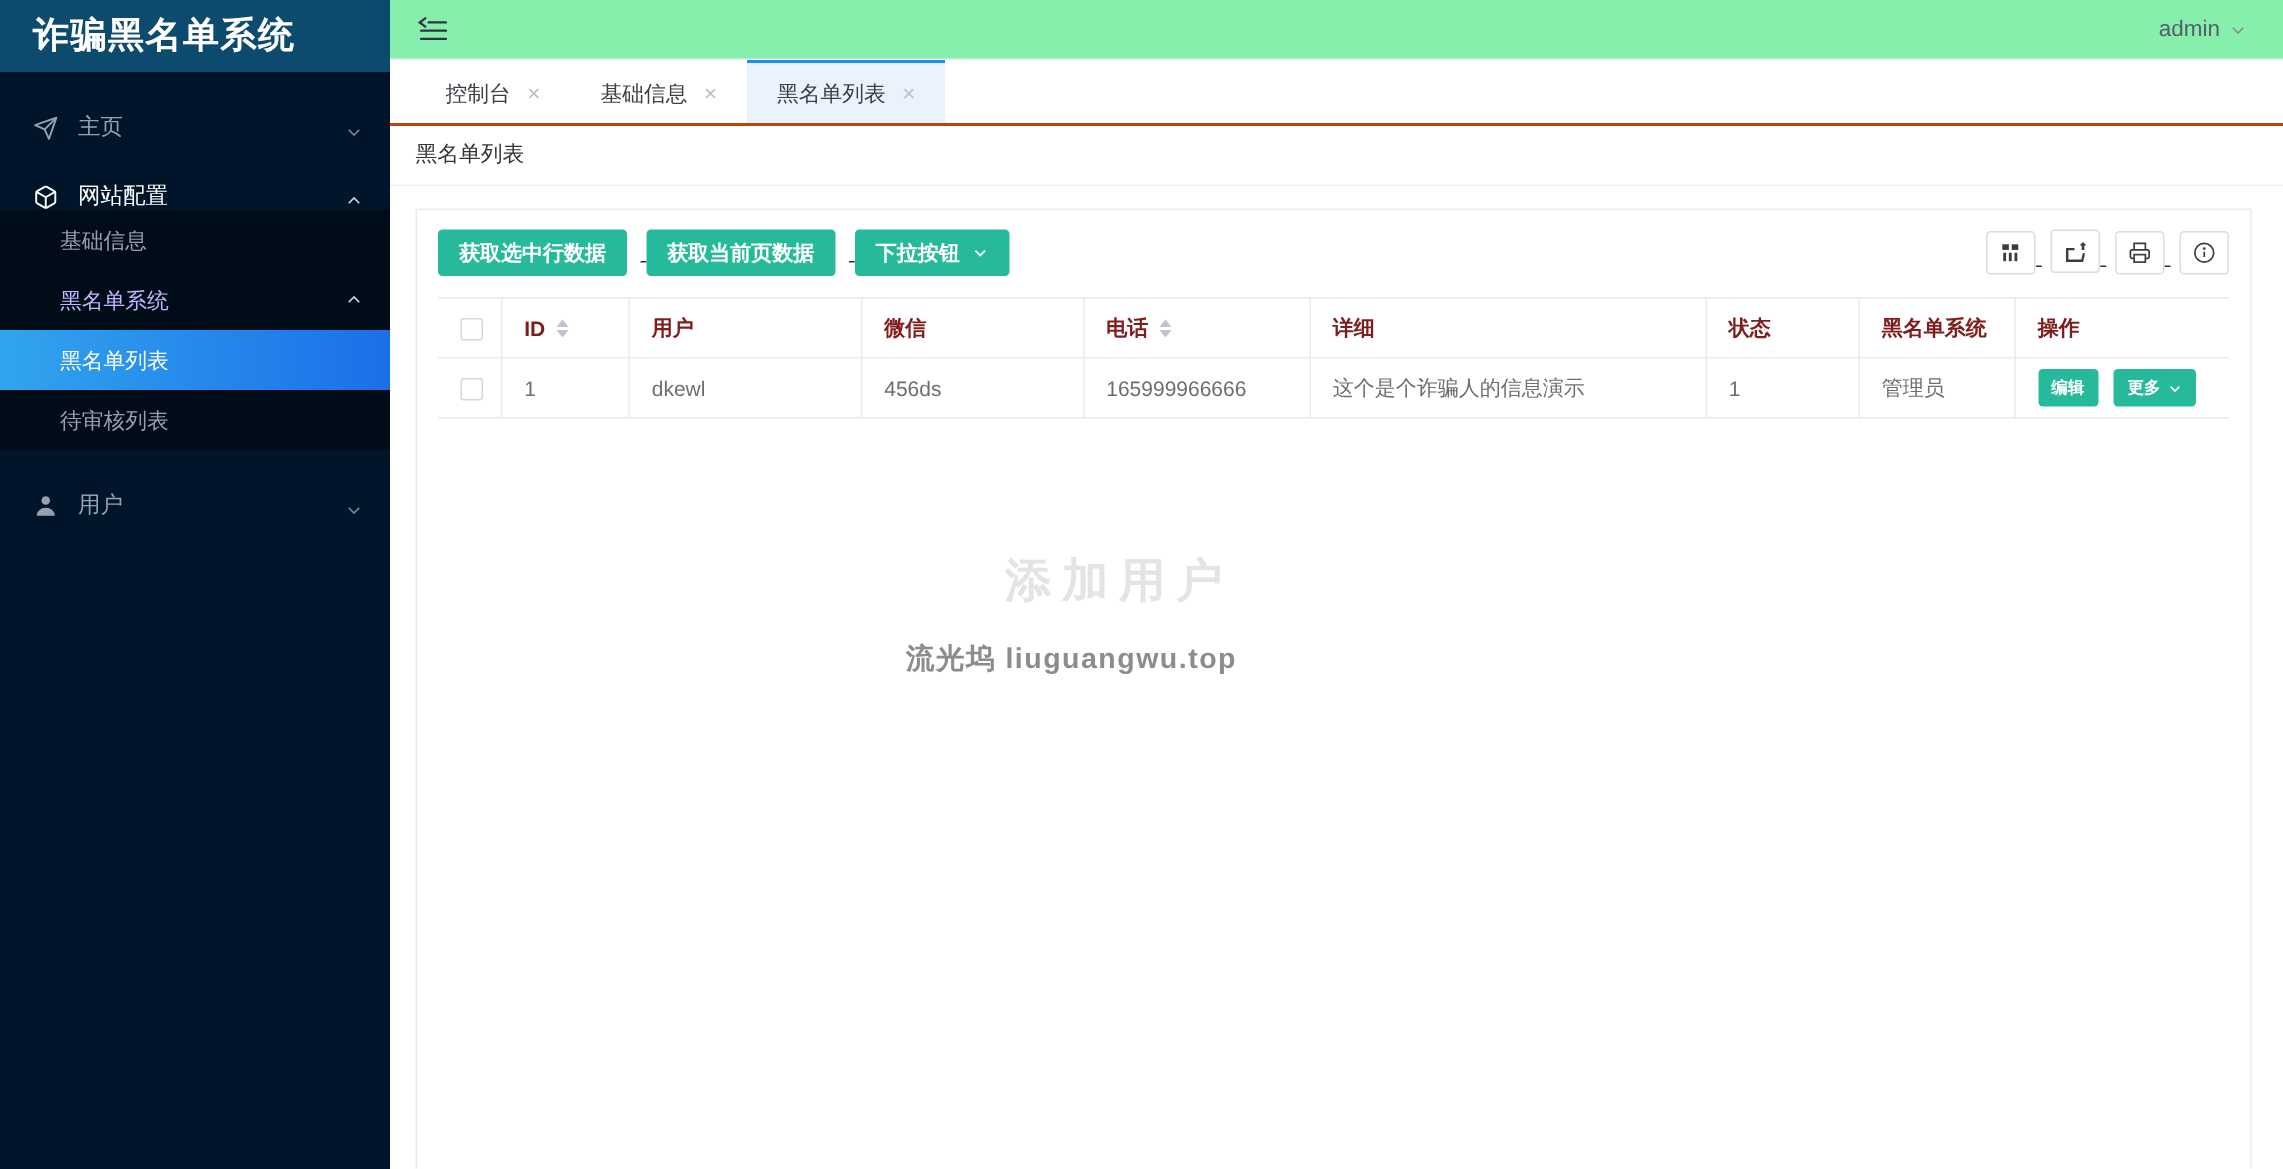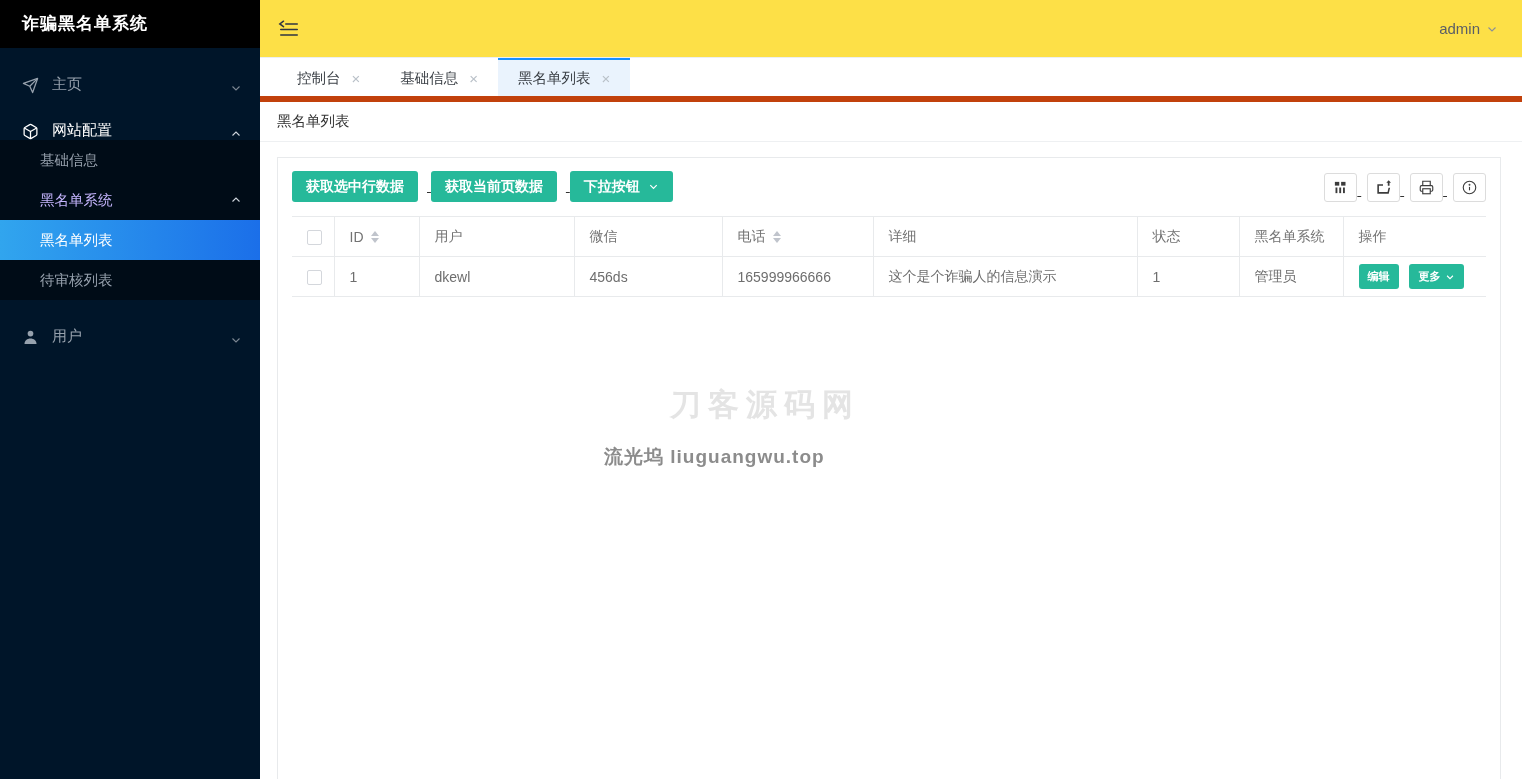--- a/index.html
+++ b/index.html
@@ -3,51 +3,51 @@
 <meta charset="utf-8">
 <style>
   * { box-sizing: border-box; margin: 0; padding: 0; }
   html,body { width:1522px; height:779px; overflow:hidden; }
   body {
     font-family: "Liberation Sans", "DejaVu Sans", sans-serif;
     font-size: 14px; color:#333; background:#fff;
   }
   
   .sidebar { position:fixed; left:0; top:0; bottom:0; width:260px; background:#001529; z-index:20; }
-  .logo { height:48px; line-height:48px; color:#fff; font-size:17px; font-weight:bold; padding-left:22px; letter-spacing:1px; background:#000000; }
+  .logo { height:48px; line-height:48px; color:#fff; font-size:24px; font-weight:bold; padding-left:22px; letter-spacing:1px; background:#0c4a6e; }
   .menu-item { height:46px; display:flex; align-items:flex-end; padding:0 18px 0 22px; color:#96a1ad; cursor:pointer; }
   .menu-item svg.mi { flex:none; }
   .menu-item .label { margin-left:13px; font-size:15px; flex:1; }
   .menu-item.lit { color:#fff; }
   .chev { color:#7c8793; flex:none; }
   .lit .chev { color:#cfd6dd; }
   .submenu { background:#000c17; }
   .sub-item { height:40px; display:flex; align-items:center; padding:0 18px 0 40px; color:#96a1ad; font-size:14.5px; cursor:pointer; }
   .sub-item .label { flex:1; }
   .sub-item.lit { color:#c4b5fd; }
   .sub-item.active { background:linear-gradient(90deg,#31a5ee,#1b6fe9); color:#fff; }
   
   .main { margin-left:260px; height:779px; display:flex; flex-direction:column; background:#fff; }
-  .topbar { height:58px; flex:none; border-bottom:1px solid #eceff1; display:flex; align-items:center; justify-content:space-between; padding:0 24px 0 18px; background:#fde047; }
+  .topbar { height:40px; flex:none; border-bottom:1px solid #eceff1; display:flex; align-items:center; justify-content:space-between; padding:0 24px 0 18px; background:#86efac; }
   .fold-btn { color:#2f3542; cursor:pointer; display:flex; align-items:center; }
   .user-drop { display:flex; align-items:center; gap:6px; color:#5a5e66; font-size:15px; cursor:pointer; }
-  .tabsbar { height:44px; flex:none; border-bottom:6px solid #c2410c; display:flex; padding-left:17px; background:#fff; }
+  .tabsbar { height:44px; flex:none; border-bottom:2px solid #c2410c; display:flex; padding-left:17px; background:#fff; }
   .tab { display:flex; align-items:center; gap:11px; padding:0 20px; font-size:14.5px; color:#3a3f45; border-top:2px solid transparent; cursor:pointer; }
   .tab .close { color:#b9c0c8; font-size:15px; line-height:1; }
   .tab.active { background:#eaf3fd; border-top-color:#1890ff; }
   .titlebar { height:40px; flex:none; line-height:39px; border-bottom:1px solid #eef0f2; padding-left:17px; font-size:14.5px; color:#333; background:#fff; }
   .content { position:relative; flex:1; background:#fff; }
   .card { position:absolute; left:17px; top:15px; right:21px; bottom:-2px; border:1px solid #e8eaec; background:#fff; }
-  .card-toolbar { display:flex; align-items:flex-end; justify-content:space-between; padding:13px 14px 14px;text-decoration:underline; }
+  .card-toolbar { display:flex; align-items:flex-start; justify-content:space-between; padding:13px 14px 14px;text-decoration:underline; }
   .btn { background:#26b99a; color:#fff; border:none; border-radius:3px; height:31px; padding:0 14px; font-size:14px; font-weight:600; margin-right:9px; display:inline-flex; align-items:center; gap:8px; cursor:pointer; font-family:inherit; }
   .icon-btn { width:33px; height:29px; border:1px solid #dcdcdc; border-radius:3px; background:#fff; display:inline-flex; align-items:center; justify-content:center; margin-left:6px; color:#3c3c3c; cursor:pointer; }
   
   table { width:calc(100% - 28px); margin:0 14px; border-collapse:collapse; table-layout:fixed; }
   th,td { border-bottom:1px solid #e8eaec; border-right:1px solid #e8eaec; height:40px; padding:0 15px; text-align:left; font-size:14px; white-space:nowrap; overflow:hidden; }
-  th { color:#737373; font-weight:400; border-top:1px solid #e8eaec;padding-left:15px; }
+  th { color:#7f1d1d; font-weight:700; border-top:1px solid #e8eaec;padding-left:15px; }
   td { color:#6e6e6e; }
   th:last-child, td:last-child { border-right:none; }
   .th-flex { display:flex; align-items:center; gap:7px; }
   .checkbox { display:inline-block; width:15px; height:15px; border:1px solid #d4d7dc; border-radius:2px; background:#fff; vertical-align:middle; cursor:pointer; }
   .sort { display:inline-flex; flex-direction:column; cursor:pointer; }
   .sort i { display:block; width:0; height:0; border-left:4px solid transparent; border-right:4px solid transparent; }
   .sort .up { border-bottom:5px solid #c0c4cc; margin-bottom:2px; }
   .sort .down { border-top:5px solid #c0c4cc; }
   .btn-sm { background:#26b99a; color:#fff; border:none; border-radius:3px; height:25px; padding:0 9px; font-size:11px; font-weight:600; margin-right:7px; display:inline-flex; align-items:center; gap:5px; cursor:pointer; font-family:inherit; }
   
@@ -143,21 +143,21 @@
     </div>
     <div class="tab active">
       <span>黑名单列表</span>
       <span class="close">×</span>
     </div>
   </div>
 
   <div class="titlebar">黑名单列表</div>
 
   <div class="content">
-    <div class="wm1">刀客源码网</div>
+    <div class="wm1">添加用户</div>
     <div class="wm2">流光坞 liuguangwu.top</div>
 
     <div class="card">
       <div class="card-toolbar">
         <div>
           <button class="btn">
             <span>获取选中行数据</span>
           </button>
           <button class="btn">
             <span>获取当前页数据</span>

